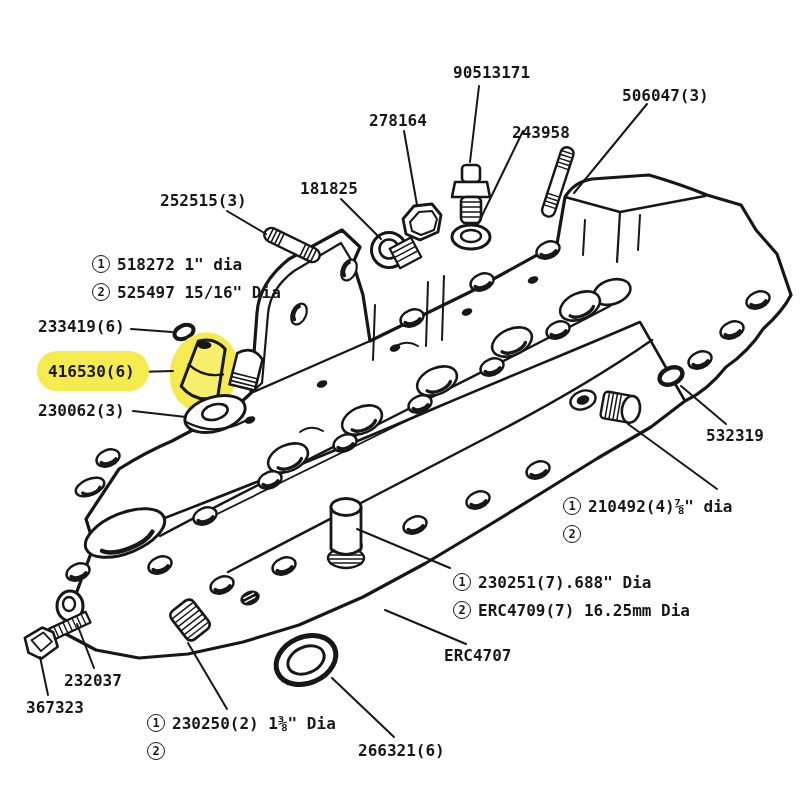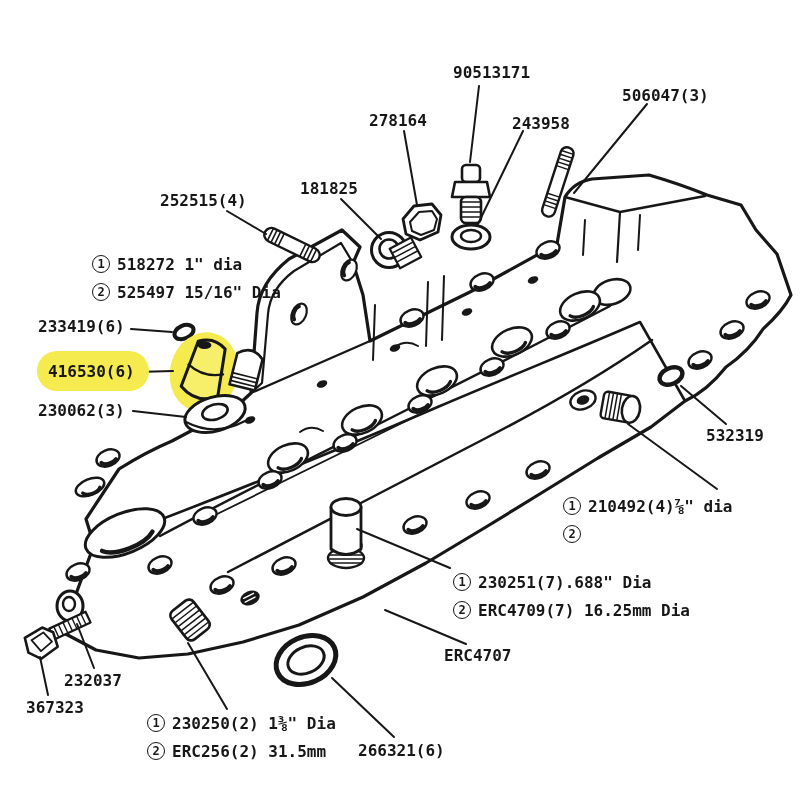--- a/index.html
+++ b/index.html
@@ -255,23 +255,23 @@
       <path d="M 227 709 L 188 643"></path>
       <path d="M 394 737 L 332 678"></path>
     </g>
   </svg>
 
   <div class="pill" style="left:37px;top:351px;width:112px;height:40px;background:#f5ea4e;"></div>
 
   <div class="label" style="left:453px;top:63px"><span>90513171</span></div>
   <div class="label" style="left:622px;top:86px"><span>506047(3)</span></div>
   <div class="label" style="left:369px;top:111px"><span>278164</span></div>
-  <div class="label" style="left:512px;top:114px"><span>243958</span></div>
+  <div class="label" style="left:512px;top:123px"><span>243958</span></div>
   <div class="label" style="left:300px;top:179px"><span>181825</span></div>
-  <div class="label" style="left:160px;top:191px"><span>252515(4)</span></div>
+  <div class="label" style="left:160px;top:191px"><span>252515(3)</span></div>
   <div class="label" style="left:38px;top:317px"><span>233419(6)</span></div>
   <div class="label" style="left:48px;top:362px"><span class="hlnum">416530</span><span>(6)</span></div>
   <div class="label" style="left:38px;top:401px"><span>230062(3)</span></div>
   <div class="label" style="left:706px;top:426px"><span>532319</span></div>
   <div class="label" style="left:444px;top:646px"><span>ERC4707</span></div>
   <div class="label" style="left:64px;top:671px"><span>232037</span></div>
   <div class="label" style="left:26px;top:698px"><span>367323</span></div>
   <div class="label" style="left:358px;top:741px"><span>266321(6)</span></div>
 
   <div class="grp" style="left:92px;top:250px">
@@ -306,17 +306,16 @@
     </div>
   </div>
 
   <div class="grp" style="left:147px;top:709px">
     <div class="row">
       <span class="circ">1</span>
       <span class="txt">230250(2) 1⅜" Dia</span>
     </div>
     <div class="row">
       <span class="circ">2</span>
-      <span class="txt">ERC256(2) 31.5mm</span>
     </div>
   </div>
 
 </div>
 
 </body></html>

